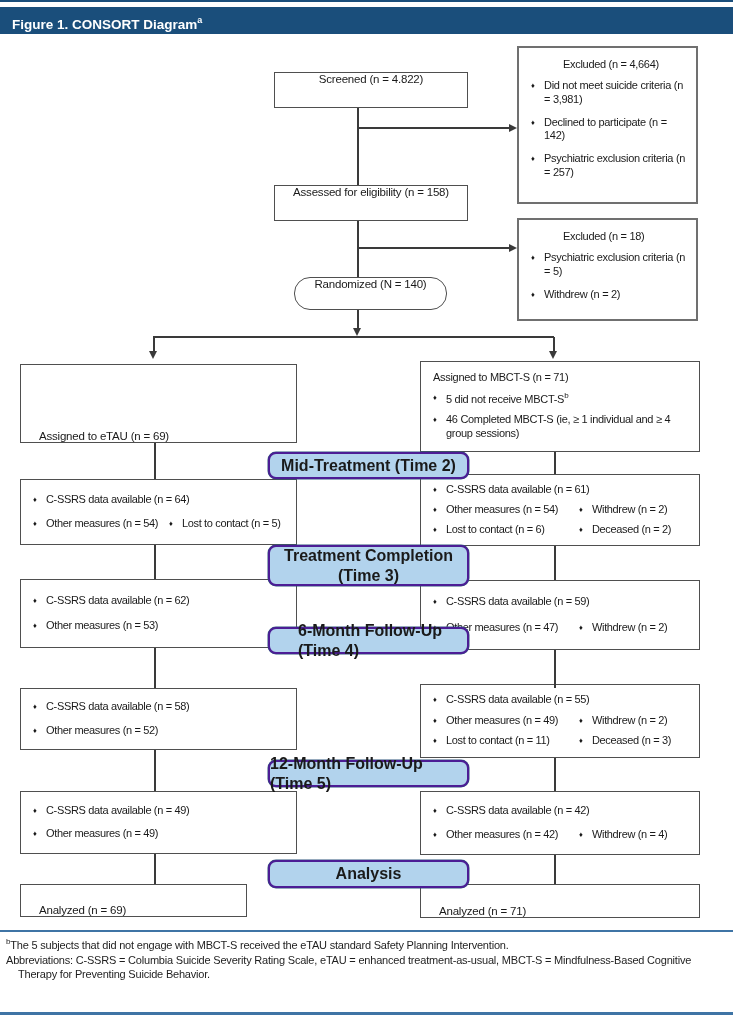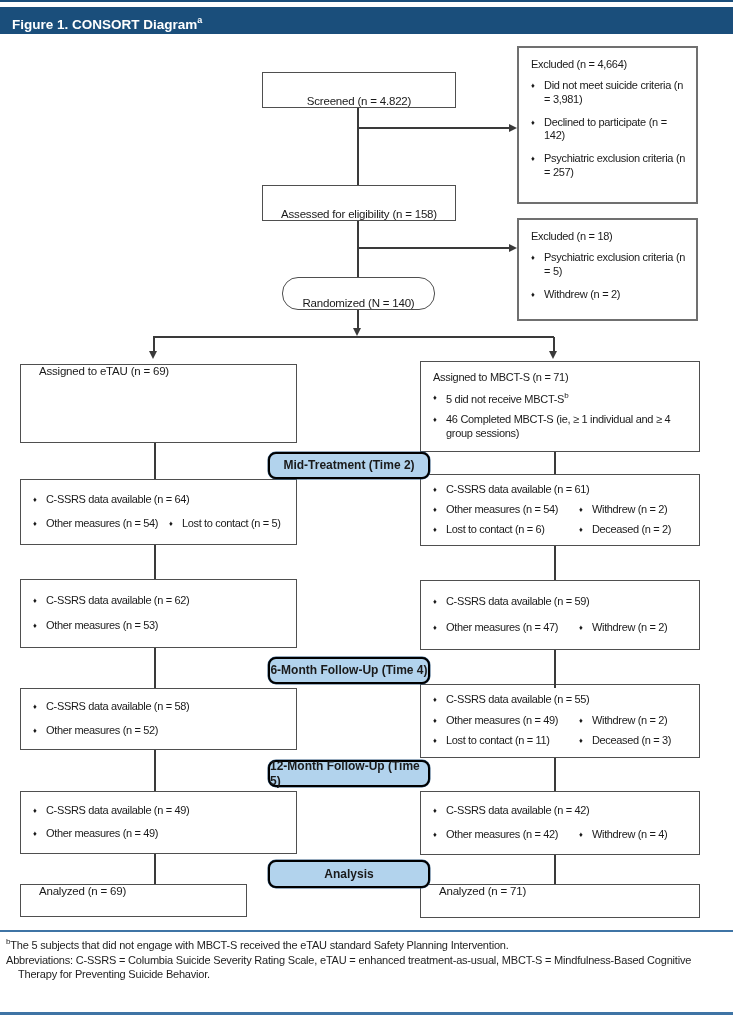--- a/index.html
+++ b/index.html
@@ -6,46 +6,46 @@
   body{width:733px;height:1024px;font-family:"Liberation Sans",sans-serif;color:#1a1a1a;}
   #fig{position:relative;width:733px;height:1024px;overflow:hidden;background:#fff;}
 
   .toprule{position:absolute;left:0;top:0;width:733px;height:2px;background:#1a4e7b;}
   .titlebar{position:absolute;left:0;top:7px;width:733px;height:27px;background:#1a4e7b;
             color:#fff;font-weight:bold;font-size:13.5px;line-height:27px;padding-left:12px;box-sizing:border-box;}
   .titlebar sup{font-size:9px;}
 
   .box{position:absolute;background:#fff;border:1.5px solid #4f4f4f;box-sizing:border-box;overflow:hidden;}
   .gray{border:2px solid #707070;}
-  .center{display:flex;align-items:flex-end;justify-content:center;font-size:11.5px;letter-spacing:-0.2px;}
-  .leftpad{display:flex;align-items:flex-start;font-size:11.5px;letter-spacing:-0.2px;padding-left:18px;}
+  .center{display:flex;align-items:flex-start;justify-content:center;font-size:11.5px;letter-spacing:-0.2px;margin-left:12px;}
+  .leftpad{display:flex;align-items:flex-end;font-size:11.5px;letter-spacing:-0.2px;padding-left:18px;}
 
   .exc{padding:10px 10px 6px 12px;font-size:11px;letter-spacing:-0.3px;}
-  .exc .t{margin-bottom:9px;}
+  .exc .t{margin-bottom:9px;margin-left:32px;}
   .exc .bullet-item{margin-bottom:9px;}
 
   .bullet-item{display:flex;align-items:flex-start;line-height:1.25;}
   .blt{flex:0 0 13px;font-size:7.5px;line-height:1.9;color:#1a1a1a;}
   .bi-text{flex:1;}
   sup{font-size:8px;}
 
   .mbcts{padding:9px 10px 6px 12px;font-size:11px;letter-spacing:-0.3px;}
   .mbcts .t{margin-bottom:8px;}
   .mbcts .bullet-item{margin-bottom:7px;}
 
   .rowsbox{display:flex;flex-direction:column;justify-content:space-evenly;
            padding:2px 8px 2px 12px;font-size:11px;letter-spacing:-0.35px;}
   .row2{display:flex;align-items:flex-start;}
   .row2 .col1L{min-width:136px;}
   .row2 .col1R{min-width:146px;}
   .rowsbox .bullet-item{white-space:nowrap;}
 
-  .slabel{position:absolute;left:268px;width:162px;background:#b2d3ed;border:2px solid #000000;
+  .slabel{position:absolute;left:268px;width:201px;background:#b2d3ed;border:2px solid #4c1d95;
           border-radius:8px;box-sizing:border-box;display:flex;flex-direction:column;align-items:center;
-          justify-content:center;font-weight:bold;font-size:12px;line-height:1.25;z-index:5;
+          justify-content:center;font-weight:bold;font-size:16px;line-height:1.25;z-index:5;
           box-shadow:0 0 0 0.5px #2e567c;}
 
   .vl{position:absolute;width:1.5px;background:#3a3a3a;}
   .hl{position:absolute;height:1.5px;background:#3a3a3a;}
   .arr-r{position:absolute;width:0;height:0;border-top:4px solid transparent;
          border-bottom:4px solid transparent;border-left:8px solid #3a3a3a;}
   .arr-d{position:absolute;width:0;height:0;border-left:4.5px solid transparent;
          border-right:4.5px solid transparent;border-top:8px solid #3a3a3a;}
 
   .botrule1{position:absolute;left:0;top:930px;width:733px;height:1.5px;background:#3f74a5;}
@@ -114,21 +114,25 @@
       </div>
     <div class="bullet-item">
         <span class="blt">♦</span>
         <span class="bi-text">46 Completed MBCT-S (ie, ≥ 1 individual and ≥ 4 group sessions)</span>
       </div>
   </div>
 
   <div class="slabel" style="top:452px;height:27px;">
       <span>Mid-Treatment (Time 2)</span>
     </div>
-  <div class="slabel" style="top:657px;height:27px;">
+  <div class="slabel" style="top:545px;height:41px;">
+      <span>Treatment Completion</span>
+      <span>(Time 3)</span>
+    </div>
+  <div class="slabel" style="top:627px;height:27px;padding-left:28px;">
       <span>6-Month Follow-Up (Time 4)</span>
     </div>
   <div class="slabel" style="top:760px;height:27px;">
       <span>12-Month Follow-Up (Time 5)</span>
     </div>
   <div class="slabel" style="top:860px;height:28px;">
       <span>Analysis</span>
     </div>
 
   <div class="box rowsbox" style="left:20px;top:479px;width:277px;height:66px;">

